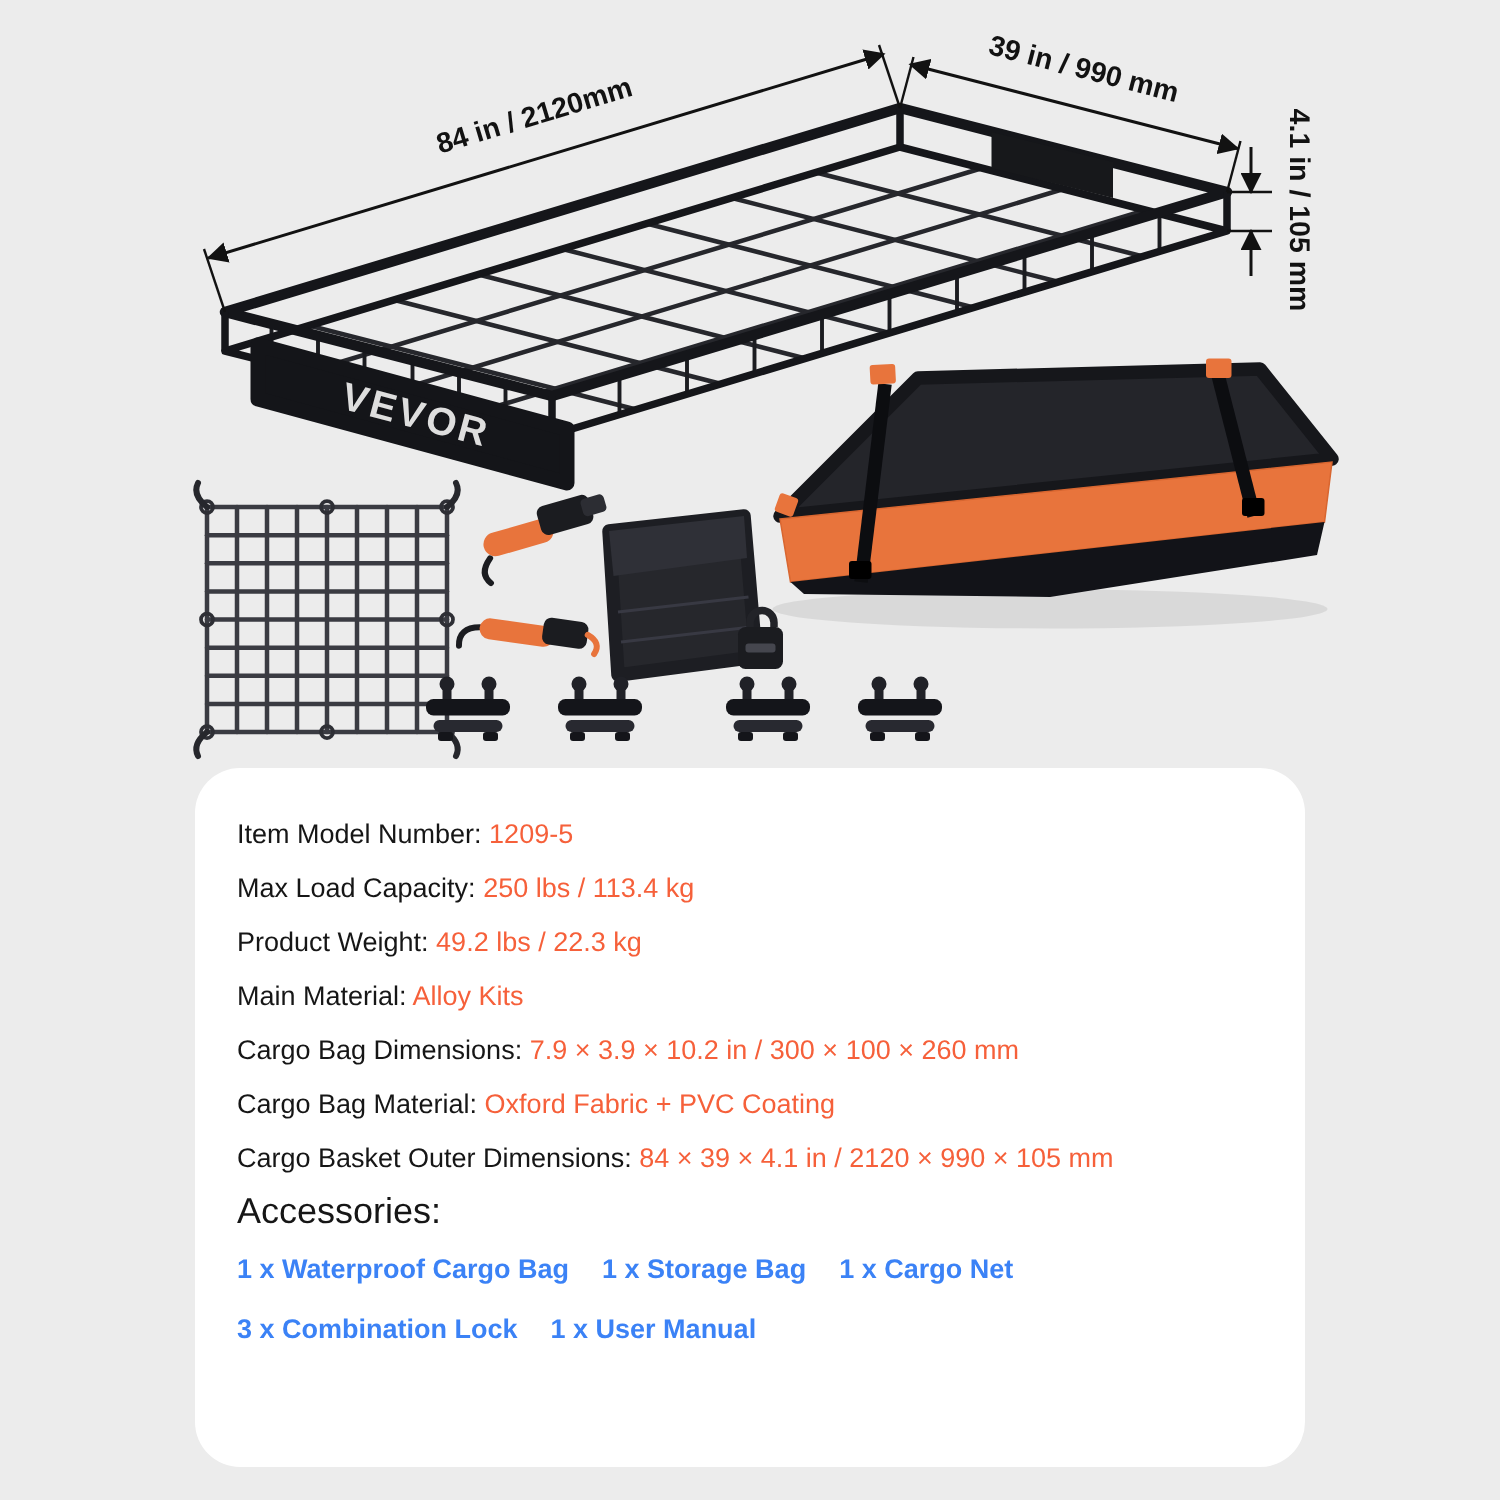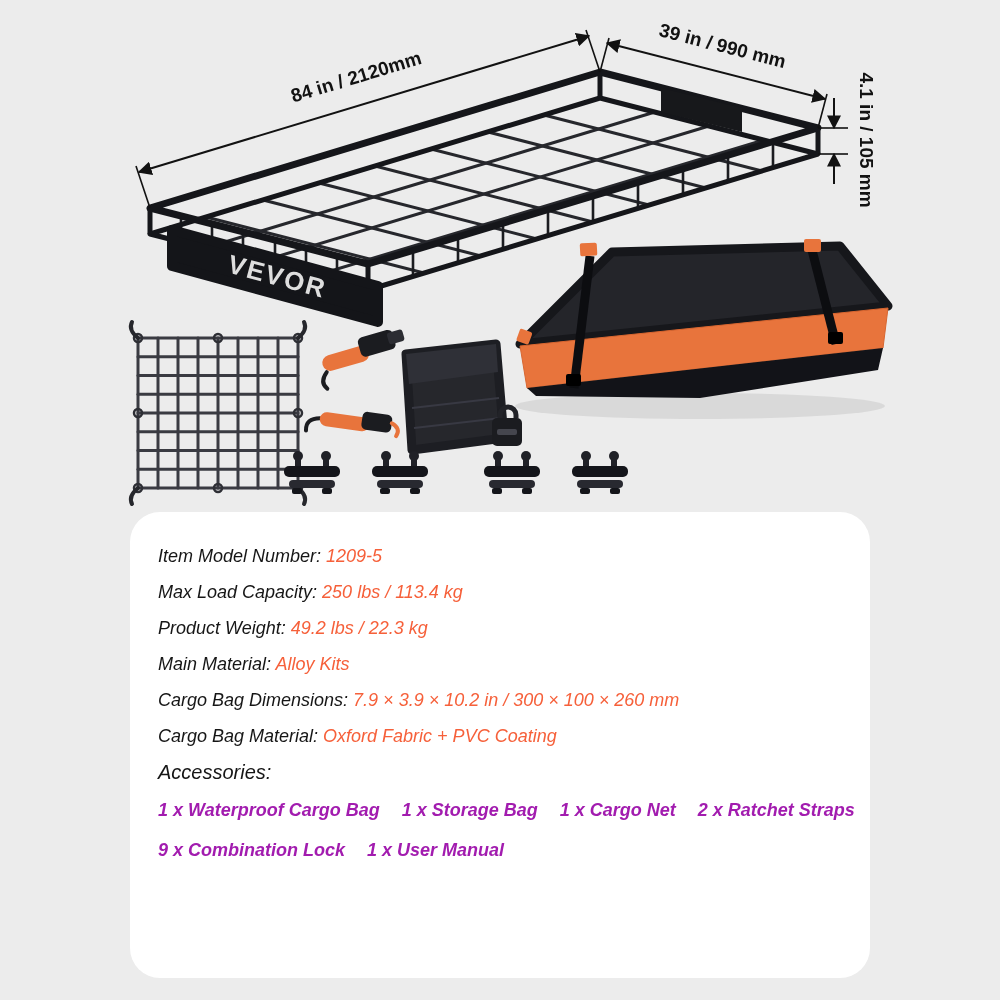--- a/index.html
+++ b/index.html
@@ -6,28 +6,28 @@
   .canvas{
     position:relative;width:1000px;height:1000px;background:#ececec;
     font-family:"Liberation Sans",sans-serif;overflow:hidden;
   }
   svg.scene{position:absolute;left:0;top:0;display:block;}
   .dim-text{font-size:19px;font-weight:bold;fill:#121212;}
   .logo-text{font-size:26px;font-weight:bold;fill:#dedede;letter-spacing:2px;}
   .spec-card{
     position:absolute;left:130px;top:512px;width:740px;height:466px;
     background:#ffffff;border-radius:30px;box-sizing:border-box;
-    padding:26px 28px;overflow:hidden;font-style:italic;
+    padding:26px 28px;overflow:hidden;
   }
   .spec-row{font-size:18px;line-height:36px;color:#161616;white-space:nowrap;}
   .spec-label{color:#161616;}
   .spec-value{color:#f6603a;}
-  .acc-heading{font-size:20px;line-height:36px;color:#161616;}
+  .acc-heading{font-size:24px;line-height:36px;color:#161616;}
   .acc-line{display:flex;gap:22px;font-size:18px;font-weight:bold;
-    color:#a21caf;line-height:40px;white-space:nowrap;}
+    color:#3b82f6;line-height:40px;white-space:nowrap;}
 </style>
 </head>
 <body>
 
 <div class="canvas">
 
   <svg class="scene" width="1000" height="512" viewBox="0 0 1000 512">
     <defs>
       <marker id="arw" viewBox="0 0 10 10" refX="9" refY="5" markerWidth="7" markerHeight="7" orient="auto-start-reverse">
         <path d="M0,0 L10,5 L0,10 Z" fill="#121212"></path>
@@ -215,26 +215,28 @@
     </div>
     <div class="spec-row">
       <span class="spec-label">Main Material: </span><span class="spec-value">Alloy Kits</span>
     </div>
     <div class="spec-row">
       <span class="spec-label">Cargo Bag Dimensions: </span><span class="spec-value">7.9 × 3.9 × 10.2 in / 300 × 100 × 260 mm</span>
     </div>
     <div class="spec-row">
       <span class="spec-label">Cargo Bag Material: </span><span class="spec-value">Oxford Fabric + PVC Coating</span>
     </div>
+    <div class="spec-row">
+      <span class="spec-label">Cargo Basket Outer Dimensions: </span><span class="spec-value">84 × 39 × 4.1 in / 2120 × 990 × 105 mm</span>
+    </div>
     <div class="acc-heading">Accessories:</div>
     <div class="acc-line">
       <span>1 x Waterproof Cargo Bag</span>
       <span>1 x Storage Bag</span>
       <span>1 x Cargo Net</span>
-      <span>2 x Ratchet Straps</span>
     </div>
     <div class="acc-line">
-      <span>9 x Combination Lock</span>
+      <span>3 x Combination Lock</span>
       <span>1 x User Manual</span>
     </div>
   </div>
 
 </div>
 
 </body></html>

